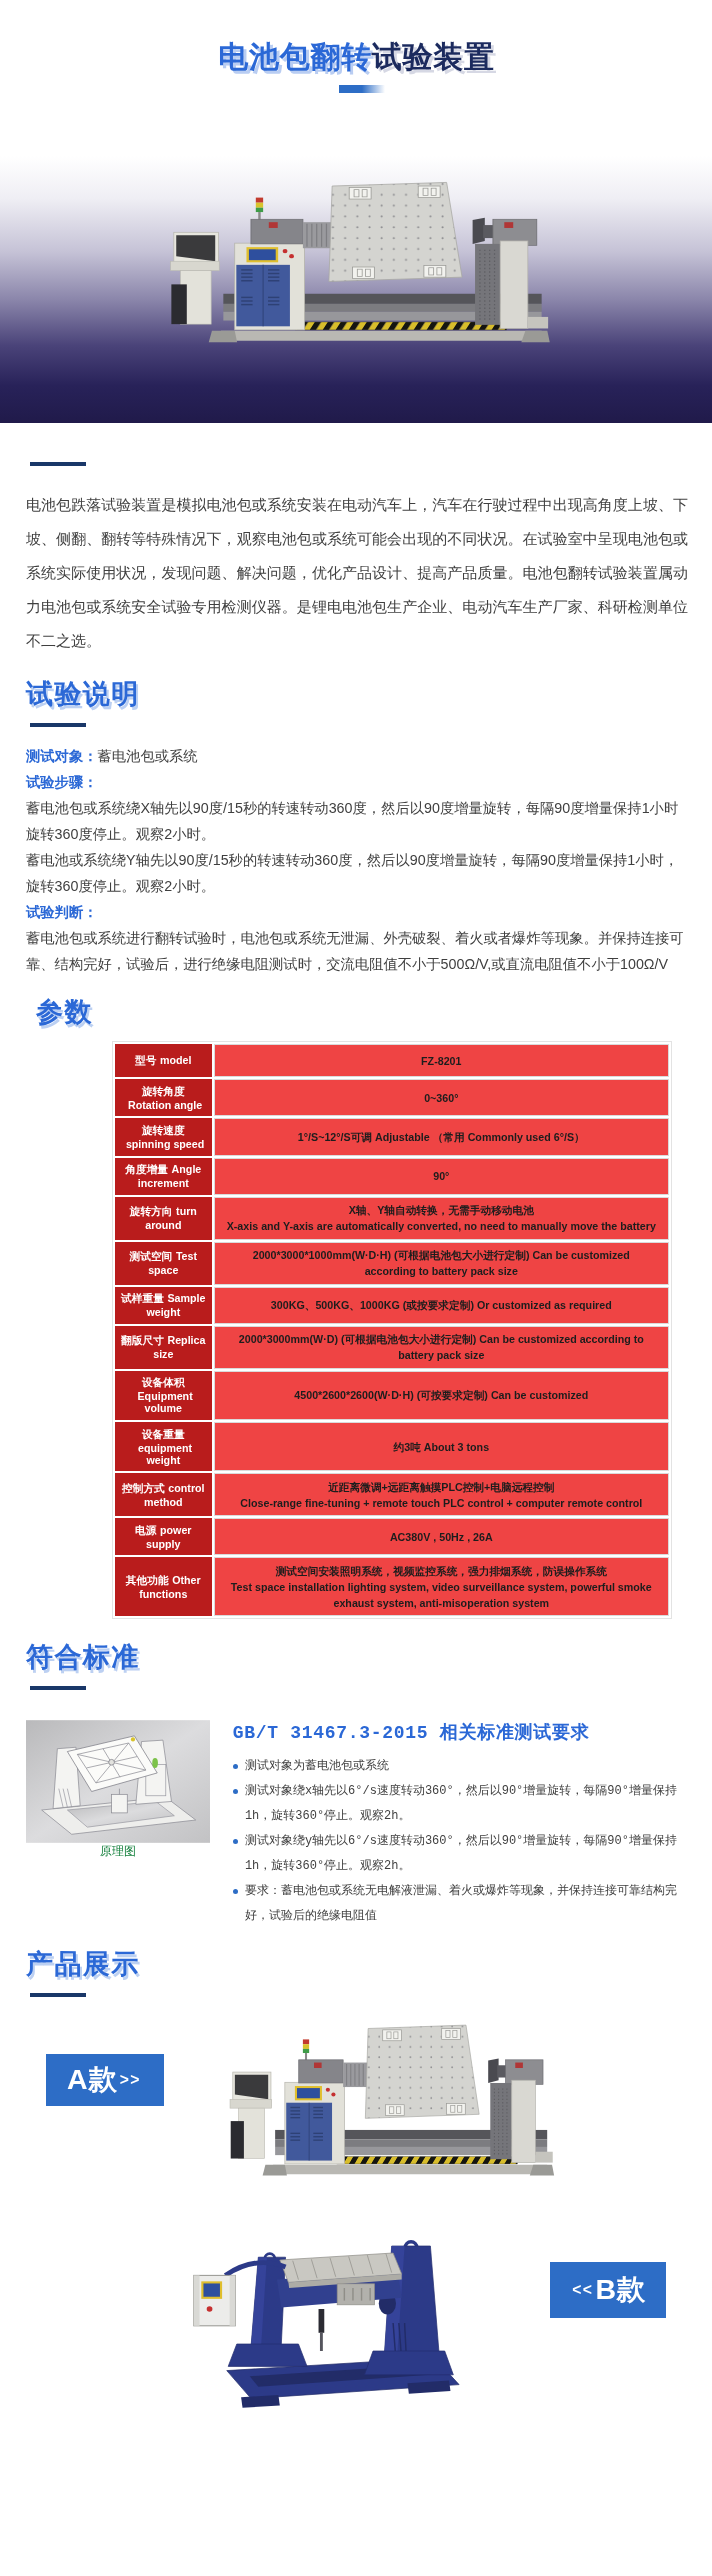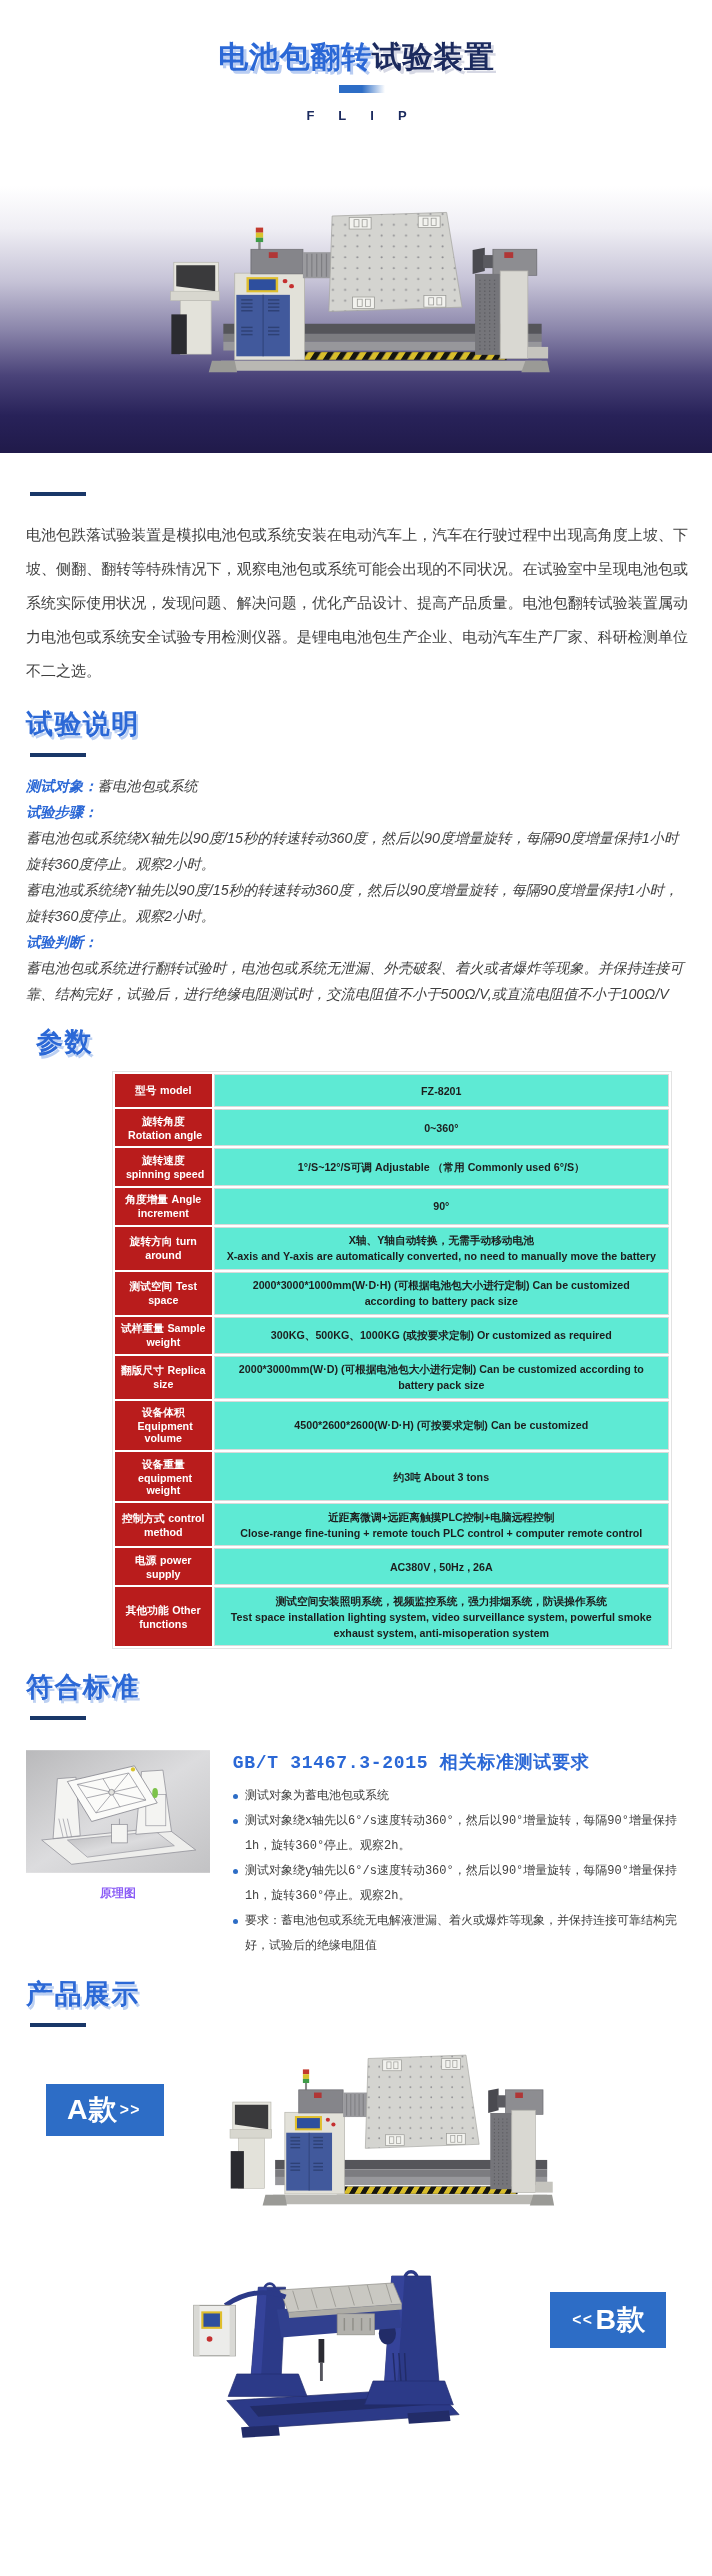--- a/index.html
+++ b/index.html
@@ -24,41 +24,41 @@
   
   .sec { padding:0 25px 0 26px; }
   .sec-h { font-size:27px; font-weight:bold; color:#2b68d6; text-shadow:2.1px 2.9px 0 #bcd0f2;
     letter-spacing:1.4px; margin:0; }
   .sec-line { width:56px; height:4.3px; background:#193768; margin:10.7px 0 0 3.6px; }
 
   .sec-intro { margin-top:39px; }
   .intro-p { margin:21.4px 0 0 0; font-size:15px; line-height:34px; text-align:justify; color:#3f3f3f; }
 
   .sec-test { margin-top:18.5px; }
-  .test-lines { margin-top:15.7px;font-style:italic; }
+  .test-lines { margin-top:15.7px; }
   .tline { margin:0; font-size:14.3px; line-height:26px; color:#3f3f3f; }
   .tlbl { color:#2b68d6; font-weight:bold; }
 
   
   .sec-params { margin-top:17px;padding-left:36px; }
   .tbl-wrap { width:558px; margin:11.4px 0 0 76px; border:0.7px solid #e3e3e3; }
   table.params { border-collapse:separate; border-spacing:2.1px; width:100%; table-layout:fixed; }
   table.params th { width:88px; background:#b91c1c; color:#fff; font-size:10.7px; font-weight:bold;
     text-align:center; vertical-align:middle; padding:5.7px 4.3px; height:21.4px; }
   table.params th .en { margin-left:3.6px; }
-  table.params td { border:0.7px solid #dadada; background:#5eead4; color:#1d1d1d; font-size:10.7px;
+  table.params td { border:0.7px solid #dadada; background:#ef4444; color:#1d1d1d; font-size:10.7px;
     font-weight:bold; text-align:center; vertical-align:middle; padding:4.3px 11.4px; height:21.4px; word-wrap:break-word; }
   table.params td div { line-height:1.5; }
 
   
   .sec-std { margin-top:20px; }
   .std-row { display:flex; margin-top:30px; }
   .std-fig { margin:0; width:184px; flex:none; }
   .std-fig svg { display:block; width:184px; height:123px; }
-  .std-cap { text-align:center; margin-top:12px; font-size:12px; color:#8b5cf6;font-weight:bold; }
+  .std-cap { text-align:center; font-size:12px; color:#15803d; }
   .std-text { margin-left:21.4px; width:456px;font-family:Liberation Mono, monospace; }
   .std-sub { margin:0 0 10px 1.4px; font-size:18px; font-weight:bold; color:#2b68d6; letter-spacing:0.7px; }
   .std-list { list-style:none; margin:0; padding:0; }
   .std-list li { display:flex; margin:0; }
   .b-dot { flex:none; width:5px; height:5px; border-radius:50%; background:#2d6dc6; margin:10px 7.1px 0 1.4px; }
   .std-list li span.btext { font-size:12px; line-height:25px; color:#3f3f3f; }
 
   
   .sec-prod { margin-top:17px; }
   .stage { position:relative; width:713px; height:690px; margin-top:0; }
@@ -73,21 +73,20 @@
   #img-b { left:178px; top:242px; width:337px; height:175px; }
 </style>
 </head>
 <body>
 
 <div class="page">
 
   <div class="hdr">
     <h1><span class="t-blue">电池包翻转</span><span class="t-dark">试验装置</span></h1>
     <div class="title-bar"></div>
-    <div class="flip">FLIP</div>
   </div>
 
   <div class="hero">
     <svg viewBox="0 0 500 260" preserveAspectRatio="none">
       <defs>
         <pattern id="dots1" width="15" height="15" patternUnits="userSpaceOnUse">
             <circle cx="3" cy="3" r="1.3" fill="#86868a"></circle>
           </pattern>
         <pattern id="haz1" width="16" height="12" patternUnits="userSpaceOnUse" patternTransform="skewX(-30)">
             <rect width="8" height="12" fill="#151510"></rect>

